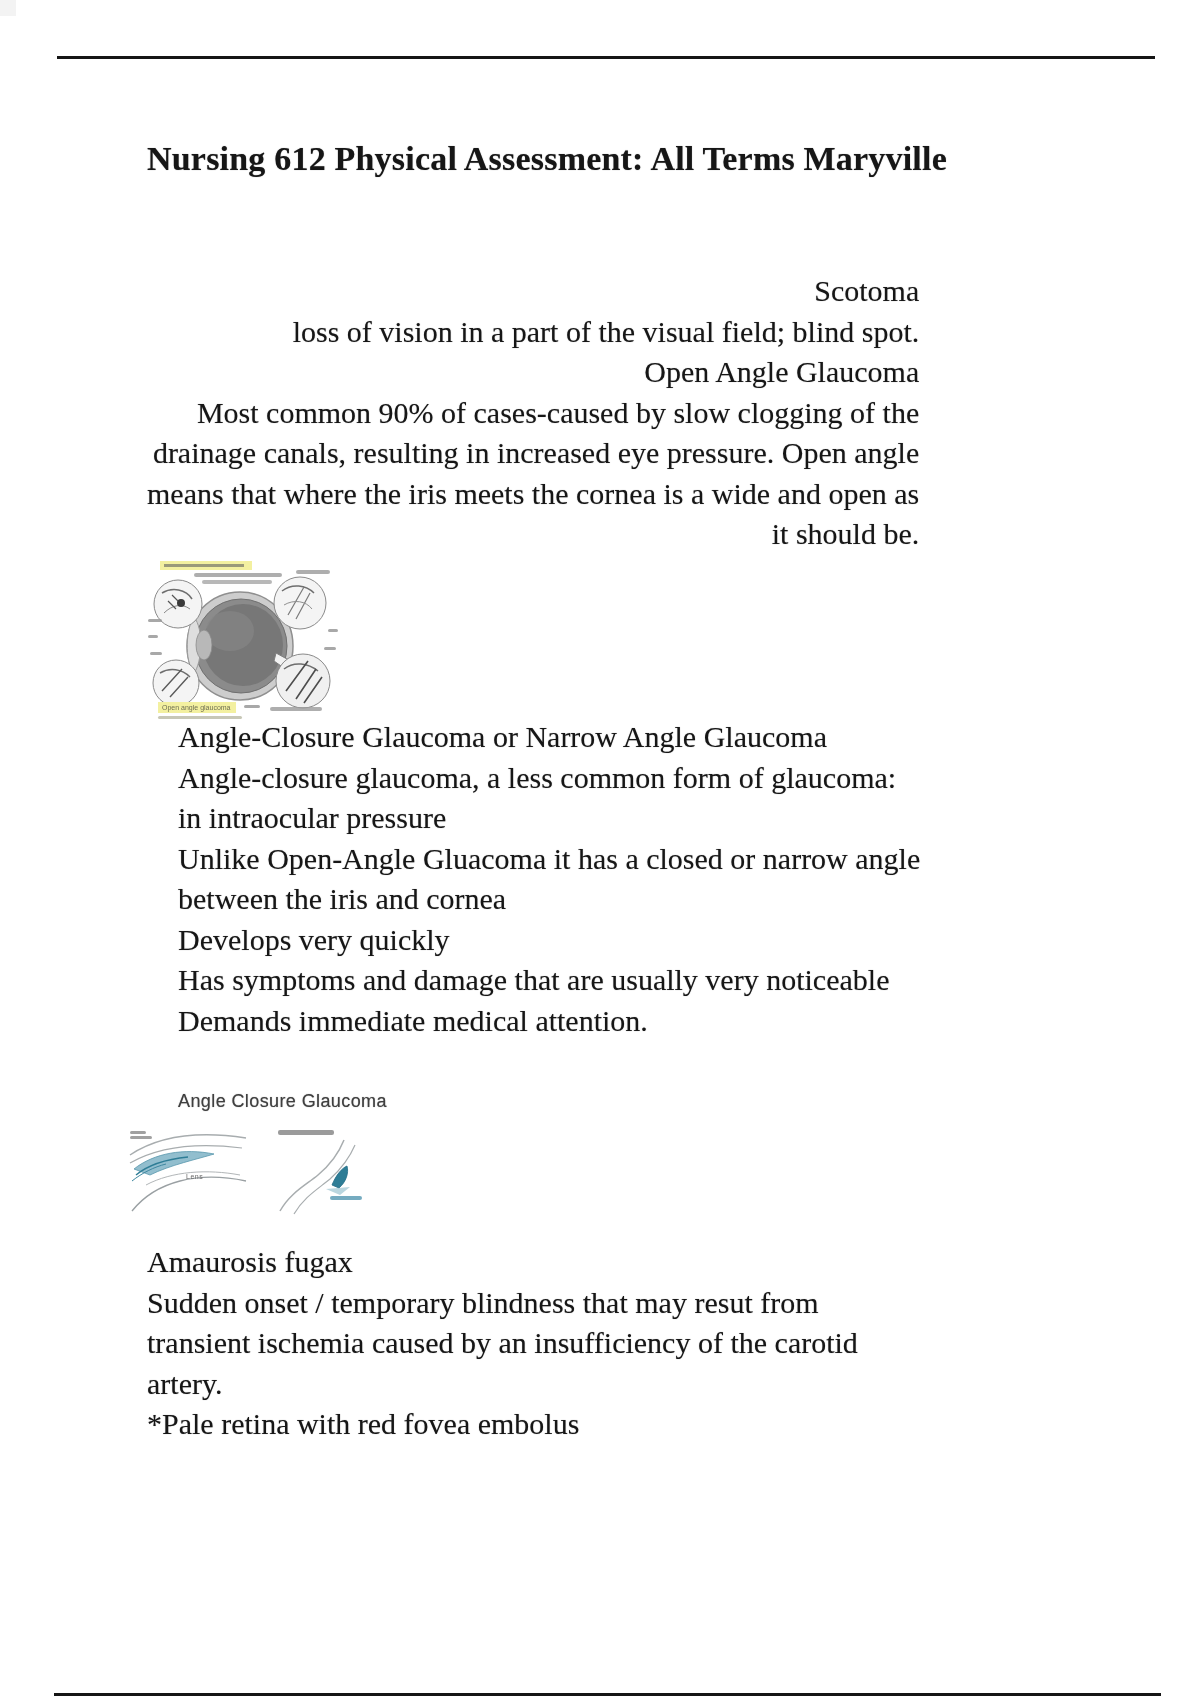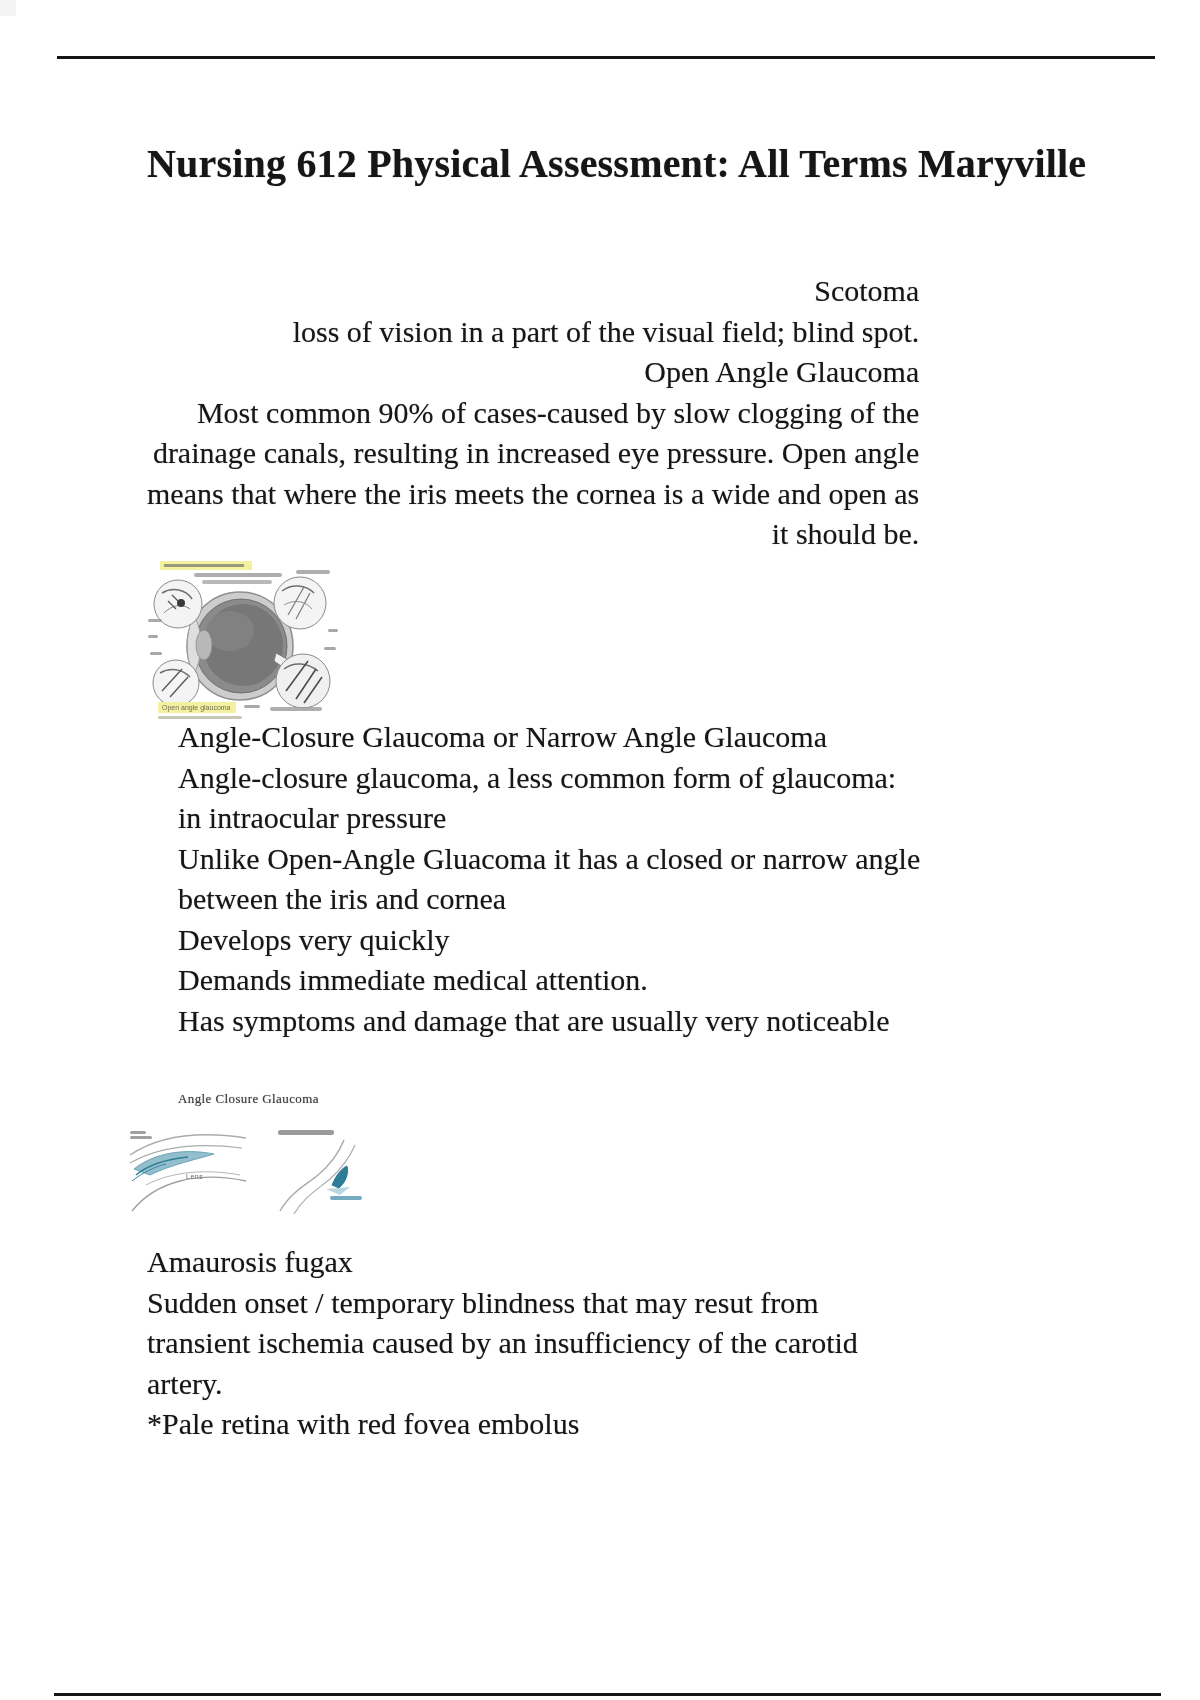--- a/index.html
+++ b/index.html
@@ -15,40 +15,40 @@
     position:absolute;left:0;top:0;width:16px;height:16px;
     background:#f3f3f3;
   }
   .rule{
     position:absolute;height:3px;background:#151515;
   }
   .rule.top{left:57px;top:56px;width:1098px;}
   .rule.bottom{left:54px;top:1693px;width:1107px;}
   .doc-title{
     position:absolute;left:147px;top:140px;
-    font-size:40px;font-weight:bold;letter-spacing:0.2px;
+    font-size:34px;font-weight:bold;letter-spacing:0.2px;
     white-space:nowrap;
     text-shadow:0 0 1px rgba(20,20,20,.45);
   }
   .tblock{
     position:absolute;left:147px;
     font-size:30px;line-height:40.5px;
     text-shadow:0 0 1px rgba(20,20,20,.4);
   }
   .tblock.b1{top:271px;text-align:right;}
   .tblock.b2{top:717px;margin-left:31px;}
   .tblock.b3{top:1242px;}
   .tline{white-space:nowrap;}
   .fig{position:absolute;}
   .fig1{left:148px;top:557px;}
   .fig2{left:128px;top:1123px;}
   .fig2-caption{
     position:absolute;left:178px;top:1091px;
-    font-family:Liberation Serif, serif;
-    font-size:13px;letter-spacing:0.4px;color:#3f3f3f;
+    font-family:Liberation Sans, sans-serif;
+    font-size:18px;letter-spacing:0.4px;color:#3f3f3f;
     text-shadow:0 0 1px rgba(60,60,60,.6);
     white-space:nowrap;
   }
   svg text{font-family:"Liberation Sans", sans-serif;}
 </style>
 </head>
 <body>
 
 <div class="corner-artifact"></div>
 <div class="rule top"></div>
@@ -135,22 +135,22 @@
   <rect x="122" y="150" width="52" height="4" rx="2" fill="#9a9a9a" opacity="0.8"></rect>
 </svg>
 
 <div class="tblock b2">
   <div class="tline">Angle-Closure Glaucoma or Narrow Angle Glaucoma</div>
   <div class="tline">Angle-closure glaucoma, a less common form of glaucoma:</div>
   <div class="tline">in intraocular pressure</div>
   <div class="tline">Unlike Open-Angle Gluacoma it has a closed or narrow angle</div>
   <div class="tline">between the iris and cornea</div>
   <div class="tline">Develops very quickly</div>
+  <div class="tline">Has symptoms and damage that are usually very noticeable</div>
   <div class="tline">Demands immediate medical attention.</div>
-  <div class="tline">Has symptoms and damage that are usually very noticeable</div>
 </div>
 
 <div class="fig2-caption">Angle Closure Glaucoma</div>
 
 <svg class="fig fig2" width="256" height="96" viewBox="0 0 256 96">
 
   <g>
     <rect x="2" y="8" width="16" height="3" rx="1.5" fill="#8a8a8a" opacity="0.8"></rect>
     <rect x="2" y="13" width="22" height="3" rx="1.5" fill="#8a8a8a" opacity="0.8"></rect>
     <path d="M 2,32 C 32,12 72,8 118,15" fill="none" stroke="#a8adaf" stroke-width="1.5"></path>

